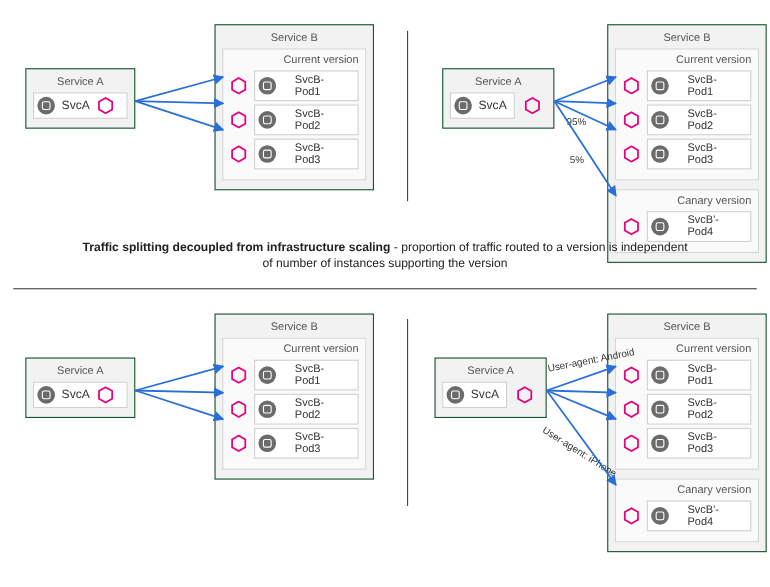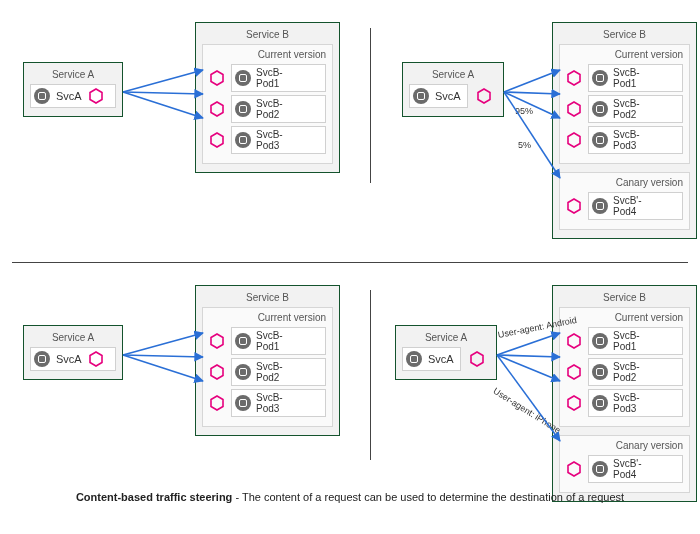--- a/index.html
+++ b/index.html
@@ -69,21 +69,21 @@
   }
   .pod-row {
     display: flex;
     align-items: center;
     gap: 6px;
     margin: 3px 0;
   }
   .pod-pill {
     display: flex;
     align-items: center;
-    gap: 5px;
+    gap: 17px;
     background: #fff;
     border: 1px solid #d0d0d0;
     padding: 2px 20px 2px 3px;
     font-size: 10px;
   }
 
   
   .dot {
     display: inline-flex;
     align-items: center;
@@ -273,20 +273,23 @@
             <span class="dot"></span>
             <span>SvcB'-Pod4</span>
           </span>
       </div>
     </div>
   </div>
 
   <div class="arrow-lbl" style="left:515px; top:90px;margin-top:16px;">95%</div>
   <div class="arrow-lbl" style="left:518px; top:140px;">5%</div>
 
+  <div class="caption" style="top:218px;">
+    <b>Traffic splitting decoupled from infrastructure scaling</b><span> - proportion of traffic routed to a version is independent of number of instances supporting the version</span>
+  </div>
 
   <div class="hdiv" style="left:12px; top:262px; width:676px;"></div>
 
   <div class="svc" style="left:23px; top:325px; width:100px;">
     <div class="svc-label">Service A</div>
     <div class="svcA-inner">
       <span class="dot"></span>
       <span>SvcA</span>
       <span class="hex">
           <svg width="16" height="16" viewBox="0 0 16 16">
@@ -403,23 +406,20 @@
             <span class="dot"></span>
             <span>SvcB'-Pod4</span>
           </span>
       </div>
     </div>
   </div>
 
   <div class="arrow-lbl rot" style="left:498px; top:330px; transform:rotate(-11deg);">User-agent: Android</div>
   <div class="arrow-lbl rot" style="left:494px; top:385px; transform:rotate(32deg);">User-agent: iPhone</div>
 
-  <div class="caption" style="top:490px;">
-    <b>Content-based traffic steering</b><span> - The content of a request can be used to determine the destination of a request</span>
-  </div>
 
   <svg class="arrows" width="700" height="534">
     <defs>
       <marker id="ah" viewBox="0 0 10 10" refX="9" refY="5" markerWidth="6" markerHeight="6" orient="auto-start-reverse">
         <path d="M 0 0 L 10 5 L 0 10 z" fill="#2a6fd6"></path>
       </marker>
     </defs>
     <g stroke="#2a6fd6" stroke-width="1.6" fill="none" marker-end="url(#ah)">
 
       <line x1="123" y1="92" x2="203" y2="70"></line>

